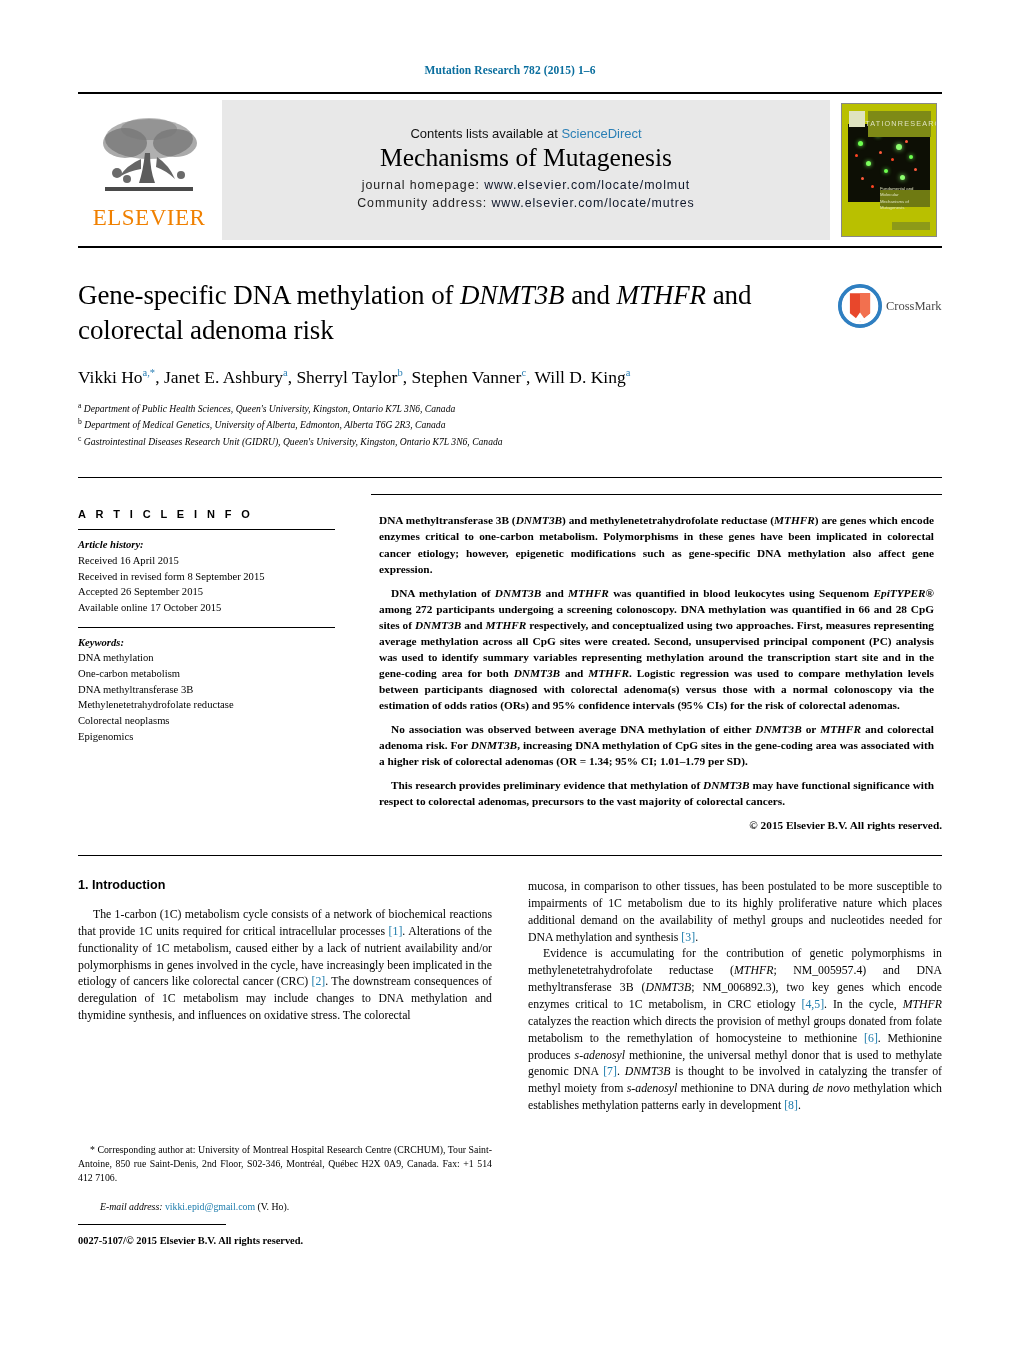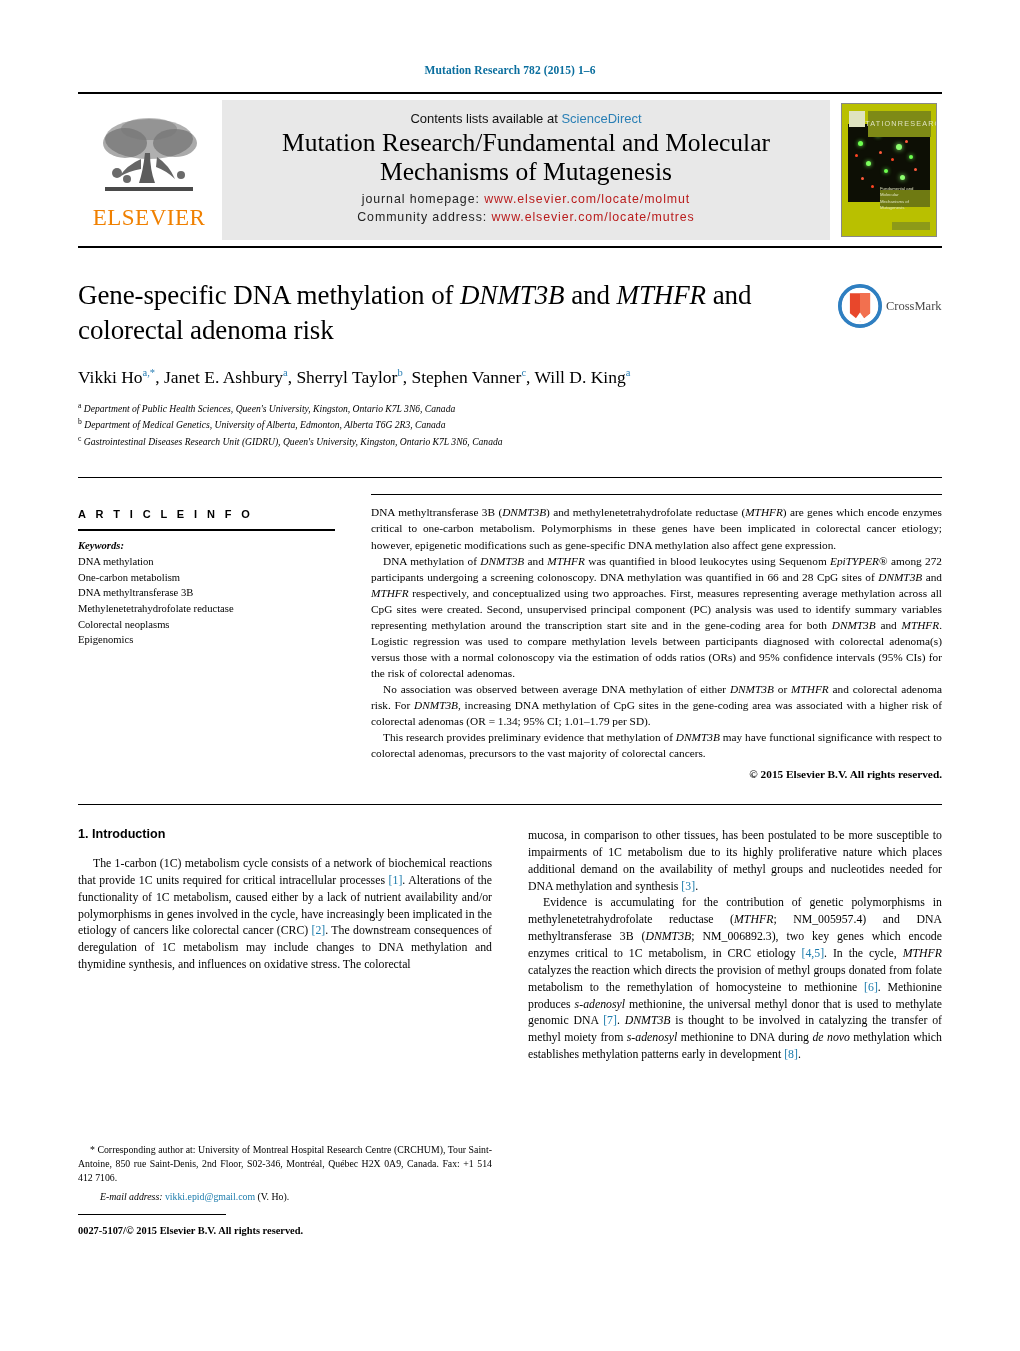--- a/index.html
+++ b/index.html
@@ -88,21 +88,21 @@
     margin: 2px 0 5px;
   }
   .homepage-line {
     font-family: "Liberation Sans", sans-serif;
     font-size: 12.4px;
     letter-spacing: .9px;
     color: #222;
     line-height: 1.42;
     white-space: nowrap;
   }
-  .homepage-line .url { color: #b91c1c; }
+  .homepage-line .url { color: #0f172a; }
   .mast-right {
     width: 106px;
     flex: 0 0 106px;
     display: flex;
     align-items: center;
     justify-content: center;
   }
   .cover {
     width: 94px;
     height: 132px;
@@ -218,21 +218,21 @@
     padding-top: 7px;
   }
   .kw .lbl { font-style: italic; font-weight: bold; }
   .abstract-body {
     padding-top: 9px;
     font-size: 11.3px;
     line-height: 1.42;
     text-align: justify;
     hyphens: auto;
   }
-  .abstract-body p { margin: 0; text-indent: 0; }
+  .abstract-body p { margin: 8px; text-indent: 0; font-weight: bold; }
   .abstract-body p + p { text-indent: 12px; }
   .abstract-body i { font-style: italic; }
   .copyright { text-align: right; margin-top: 5px; font-weight: bold; font-size: 11.3px; }
 
   
   .body-rule { border-top: .9px solid #000; margin-top: 22px; }
   .body-cols {
     margin-top: 22px;
     display: flex;
     gap: 36px;
@@ -262,21 +262,21 @@
   .footnote {
     position: absolute;
     left: 78px;
     top: 1143px;
     width: 414px;
     font-size: 9.8px;
     line-height: 1.45;
     text-align: justify;
   }
   .footnote .fn-p { text-indent: 12px; margin: 0; }
-  .footnote .email-line { text-indent: 22px; margin-top: 4px; }
+  .footnote .email-line { text-indent: 22px; margin-top: 14px; }
   .footnote .email-line i { font-style: italic; }
   .mail { color: #1a7aab; }
   .fn-rule { border-top: .8px solid #000; width: 148px; margin: 9px 0 8px; }
   .doi { color: #1a7aab; font-size: 10.4px; }
   .issn { font-size: 10.4px; font-weight: bold; margin-top: 1px; }
 </style>
 </head>
 <body>
 
 <div class="page">
@@ -302,21 +302,20 @@
         </g>
       </svg>
       <div class="elsevier-word">ELSEVIER</div>
     </div>
 
     <div class="mast-center">
       <div class="contents-line">
         <span>Contents lists available at </span><span class="sd">ScienceDirect</span>
       </div>
       <div class="journal-title">
-        <div>Mutation Research/Fundamental and Molecular</div>
         <div>Mechanisms of Mutagenesis</div>
       </div>
       <div class="homepage-line">
         <span>journal homepage:</span>
         <span class="url">www.elsevier.com/locate/molmut</span>
       </div>
       <div class="homepage-line">
         <span>Community address:</span>
         <span class="url">www.elsevier.com/locate/mutres</span>
       </div>
@@ -377,20 +376,27 @@
       <div><sup>b</sup> <span>Department of Medical Genetics, University of Alberta, Edmonton, Alberta T6G 2R3, Canada</span></div>
       <div><sup>c</sup> <span>Gastrointestinal Diseases Research Unit (GIDRU), Queen's University, Kingston, Ontario K7L 3N6, Canada</span></div>
     </div>
   </div>
 
   <div class="info-abstract">
 
     <div class="col-info">
       <div class="sec-head">A R T I C L E   I N F O</div>
       <div class="rule"></div>
+      <div class="hist">
+        <div class="lbl">Article history:</div>
+        <div>Received 16 April 2015</div>
+        <div>Received in revised form 8 September 2015</div>
+        <div>Accepted 26 September 2015</div>
+        <div>Available online 17 October 2015</div>
+      </div>
       <div class="rule"></div>
       <div class="kw">
         <div class="lbl">Keywords:</div>
         <div>DNA methylation</div>
         <div>One-carbon metabolism</div>
         <div>DNA methyltransferase 3B</div>
         <div>Methylenetetrahydrofolate reductase</div>
         <div>Colorectal neoplasms</div>
         <div>Epigenomics</div>
       </div>

